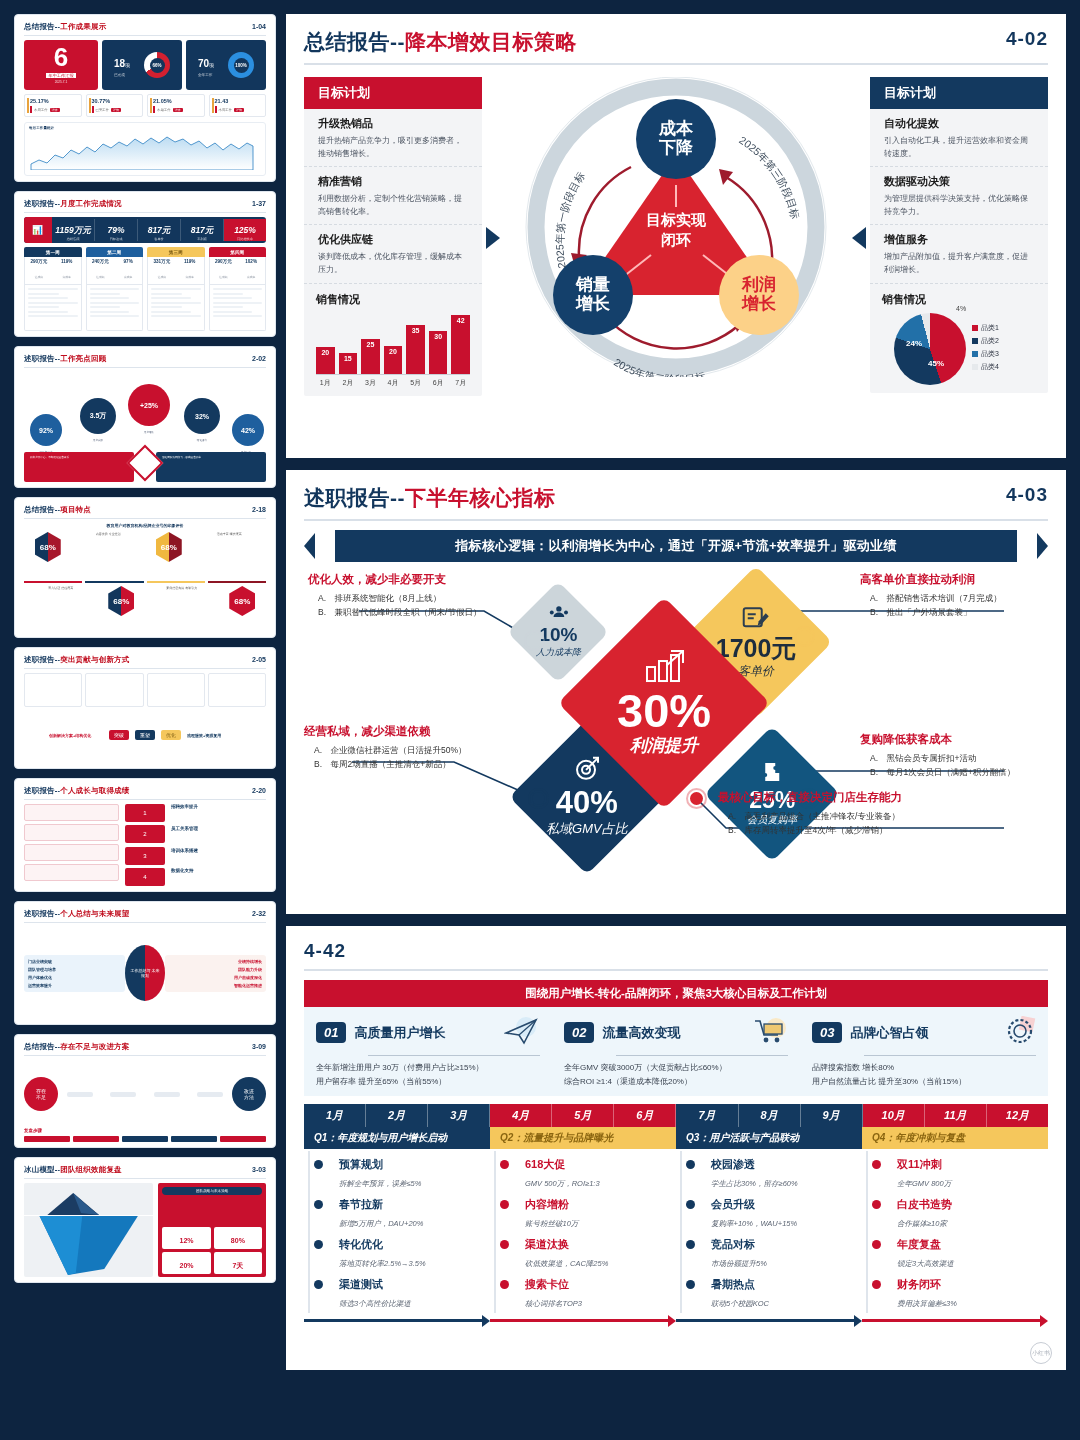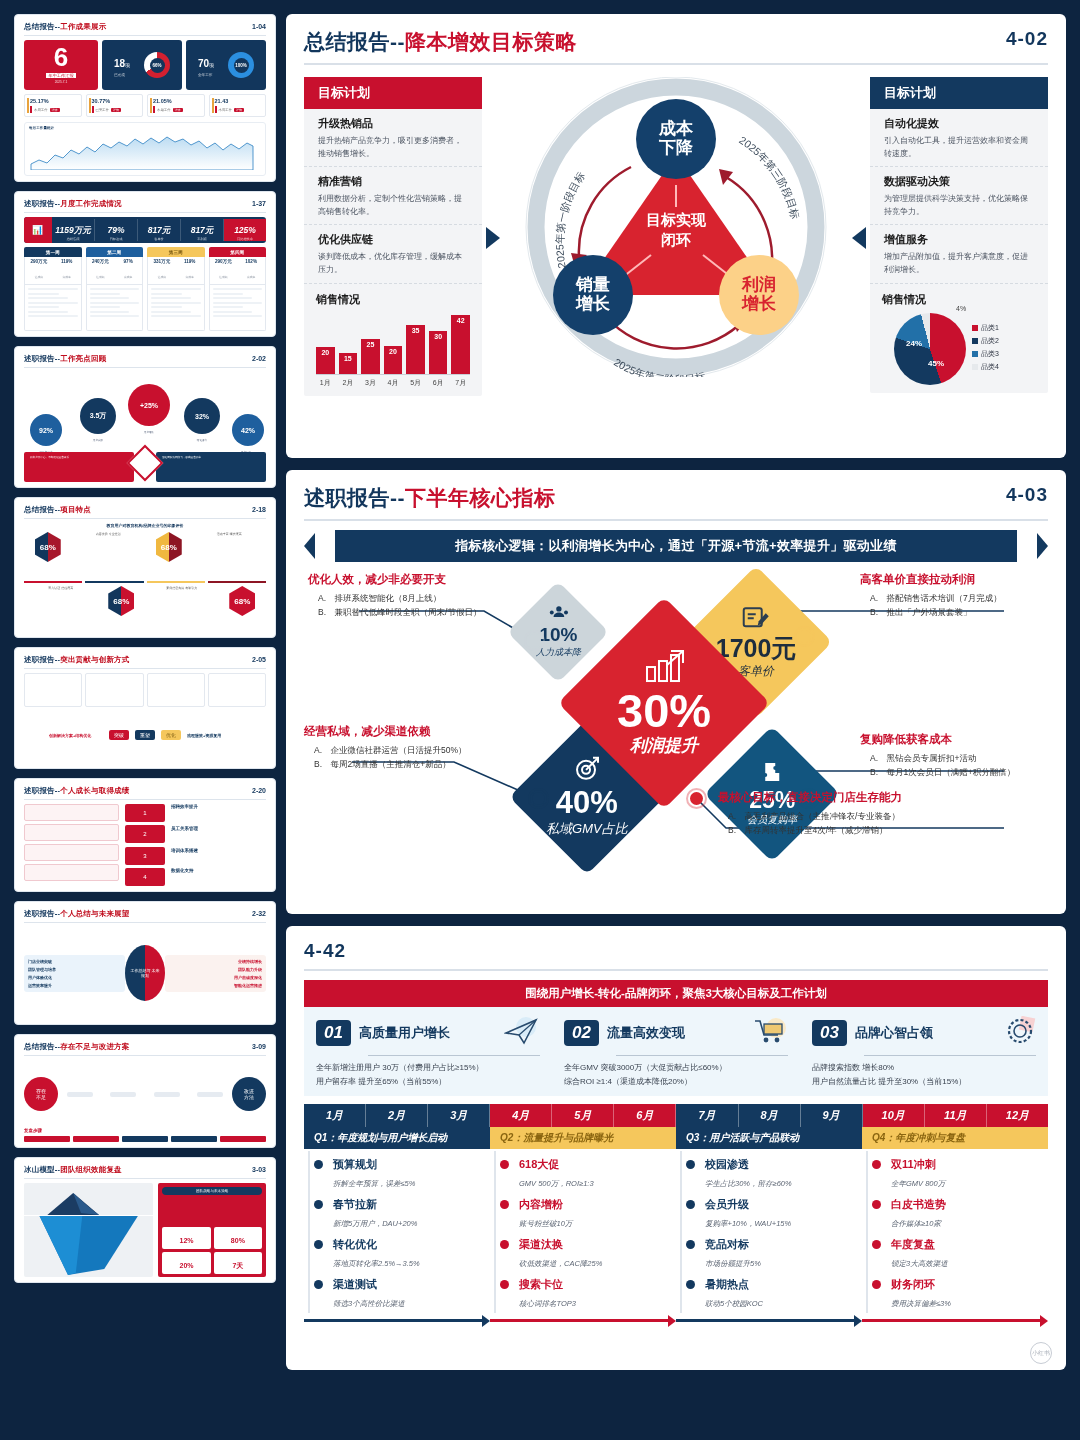--- a/index.html
+++ b/index.html
@@ -88,21 +88,21 @@
                 width:26px;height:26px;background:#fff;border:2px solid #c8102e;}
   .hexr { width:26px;height:30px; background:#c8102e;
           clip-path:polygon(50% 0,100% 25%,100% 75%,50% 100%,0 75%,0 25%);
           display:flex;align-items:center;justify-content:center;color:#fff;font-size:8px;font-weight:bold;}
   .hexr.dark{ background:linear-gradient(90deg,#12365c 50%,#a7172b 50%); }
   .hexr.gold{ background:linear-gradient(90deg,#f0b840 50%,#8d1524 50%); }
   .hexr.split{ background:linear-gradient(90deg,#12365c 50%,#c8102e 50%); }
 
   
   .slides { flex:1; display:flex; flex-direction:column; gap:12px; }
-  .slide { background:#fff; border-radius:6px; padding:14px 18px 10px 18px; position:relative; }
+  .slide { background:#fff; border-radius:0; padding:14px 18px 10px 18px; position:relative; }
   .s-head{ display:flex; align-items:flex-start; justify-content:space-between; }
   .s-title{ font-size:21px; font-weight:bold; color:#12365c; letter-spacing:.5px;}
   .s-title i{ color:#c8102e; font-style:normal;}
   .s-num{ font-size:19px; font-weight:bold; color:#12365c; letter-spacing:1px;}
   .s-rule{ height:1.5px; background:#d9e0e8; margin:7px 0 0 0;}
 
   
   .s1body{ display:flex; align-items:flex-start; gap:4px; margin-top:12px; }
   .panel{ width:178px; background:#f3f4f6; border-radius:2px; padding-bottom:8px;}
   .panel .ph-t{ color:#fff; font-size:13px; font-weight:bold; padding:7px 0 7px 14px; }
@@ -149,35 +149,35 @@
   .note p{ font-size:8.5px; color:#333; line-height:1.75; padding-left:10px;}
   .dot{ position:absolute; width:13px;height:13px;border-radius:50%;}
   .dot::after{content:"";position:absolute;inset:-4px;border-radius:50%;border:2px solid currentColor;opacity:.35;}
 
   
   .redbar{ background:#c8102e; color:#fff; text-align:center; font-size:11.5px; font-weight:bold;
            padding:6px 0; margin-top:9px; }
   .goals{ display:flex; background:#eef6fb; }
   .goal{ flex:1; padding:9px 12px 8px 12px; }
   .goal .hd{ display:flex; align-items:center; gap:8px;}
-  .goal .num{ background:#13395f; color:#fff; font-size:17px; font-style:italic; font-weight:bold;
+  .goal .num{ background:#13395f; color:#fff; font-size:13px; font-style:italic; font-weight:bold;
               padding:3px 8px; border-radius:4px;}
   .goal .tt{ font-size:13px; font-weight:bold; color:#13395f;}
   .goal .uline{ height:1.5px; background:#b9c6d3; margin:5px 0 5px 52px; }
   .goal p{ font-size:8px; color:#3a4350; line-height:1.7;}
   .icon-deco{ margin-left:auto; opacity:.9;}
   .months{ display:flex; margin-top:8px;}
   .mo{ flex:1; text-align:center; color:#fff; font-size:11px; font-weight:bold; font-style:italic;
        padding:4px 0; border-right:1px solid rgba(255,255,255,.35);}
   .quarters{ display:flex; }
   .qt{ color:#fff; font-size:10px; font-weight:bold; font-style:italic; padding:4px 0 4px 10px; width:25%;}
   .tasks{ display:flex; margin-top:8px; }
   .tcol{ width:25%; padding-left:10px; position:relative;}
   .tcol::before{ content:""; position:absolute; left:4px; top:-6px; bottom:4px; width:1.5px; background:#dfe5ec;}
-  .task{ display:flex; gap:10px; margin-bottom:7px; align-items:flex-start;}
+  .task{ display:flex; gap:16px; margin-bottom:7px; align-items:flex-start;}
   .task .bl{ width:9px;height:9px;border-radius:50%; margin-top:3px; flex:none;}
   .task .tx b{ font-size:11px; display:block;}
   .task .tx span{ font-size:7.5px; color:#5d6674; font-style:italic;}
   .footarrow{ display:flex; margin-top:2px;}
   .fa{ width:25%; height:4px; position:relative;}
   .fa::after{ content:""; position:absolute; right:0; top:-4px; border-top:6px solid transparent;
               border-bottom:6px solid transparent; border-left:8px solid currentColor;}
   .fa i{ display:block; height:2.5px; background:currentColor; margin-right:8px;}
   .wm{ position:absolute; right:14px; bottom:6px; width:22px;height:22px; border-radius:50%;
        border:1px solid #c7ccd4; color:#aab0b9; font-size:6px; display:flex; align-items:center;

